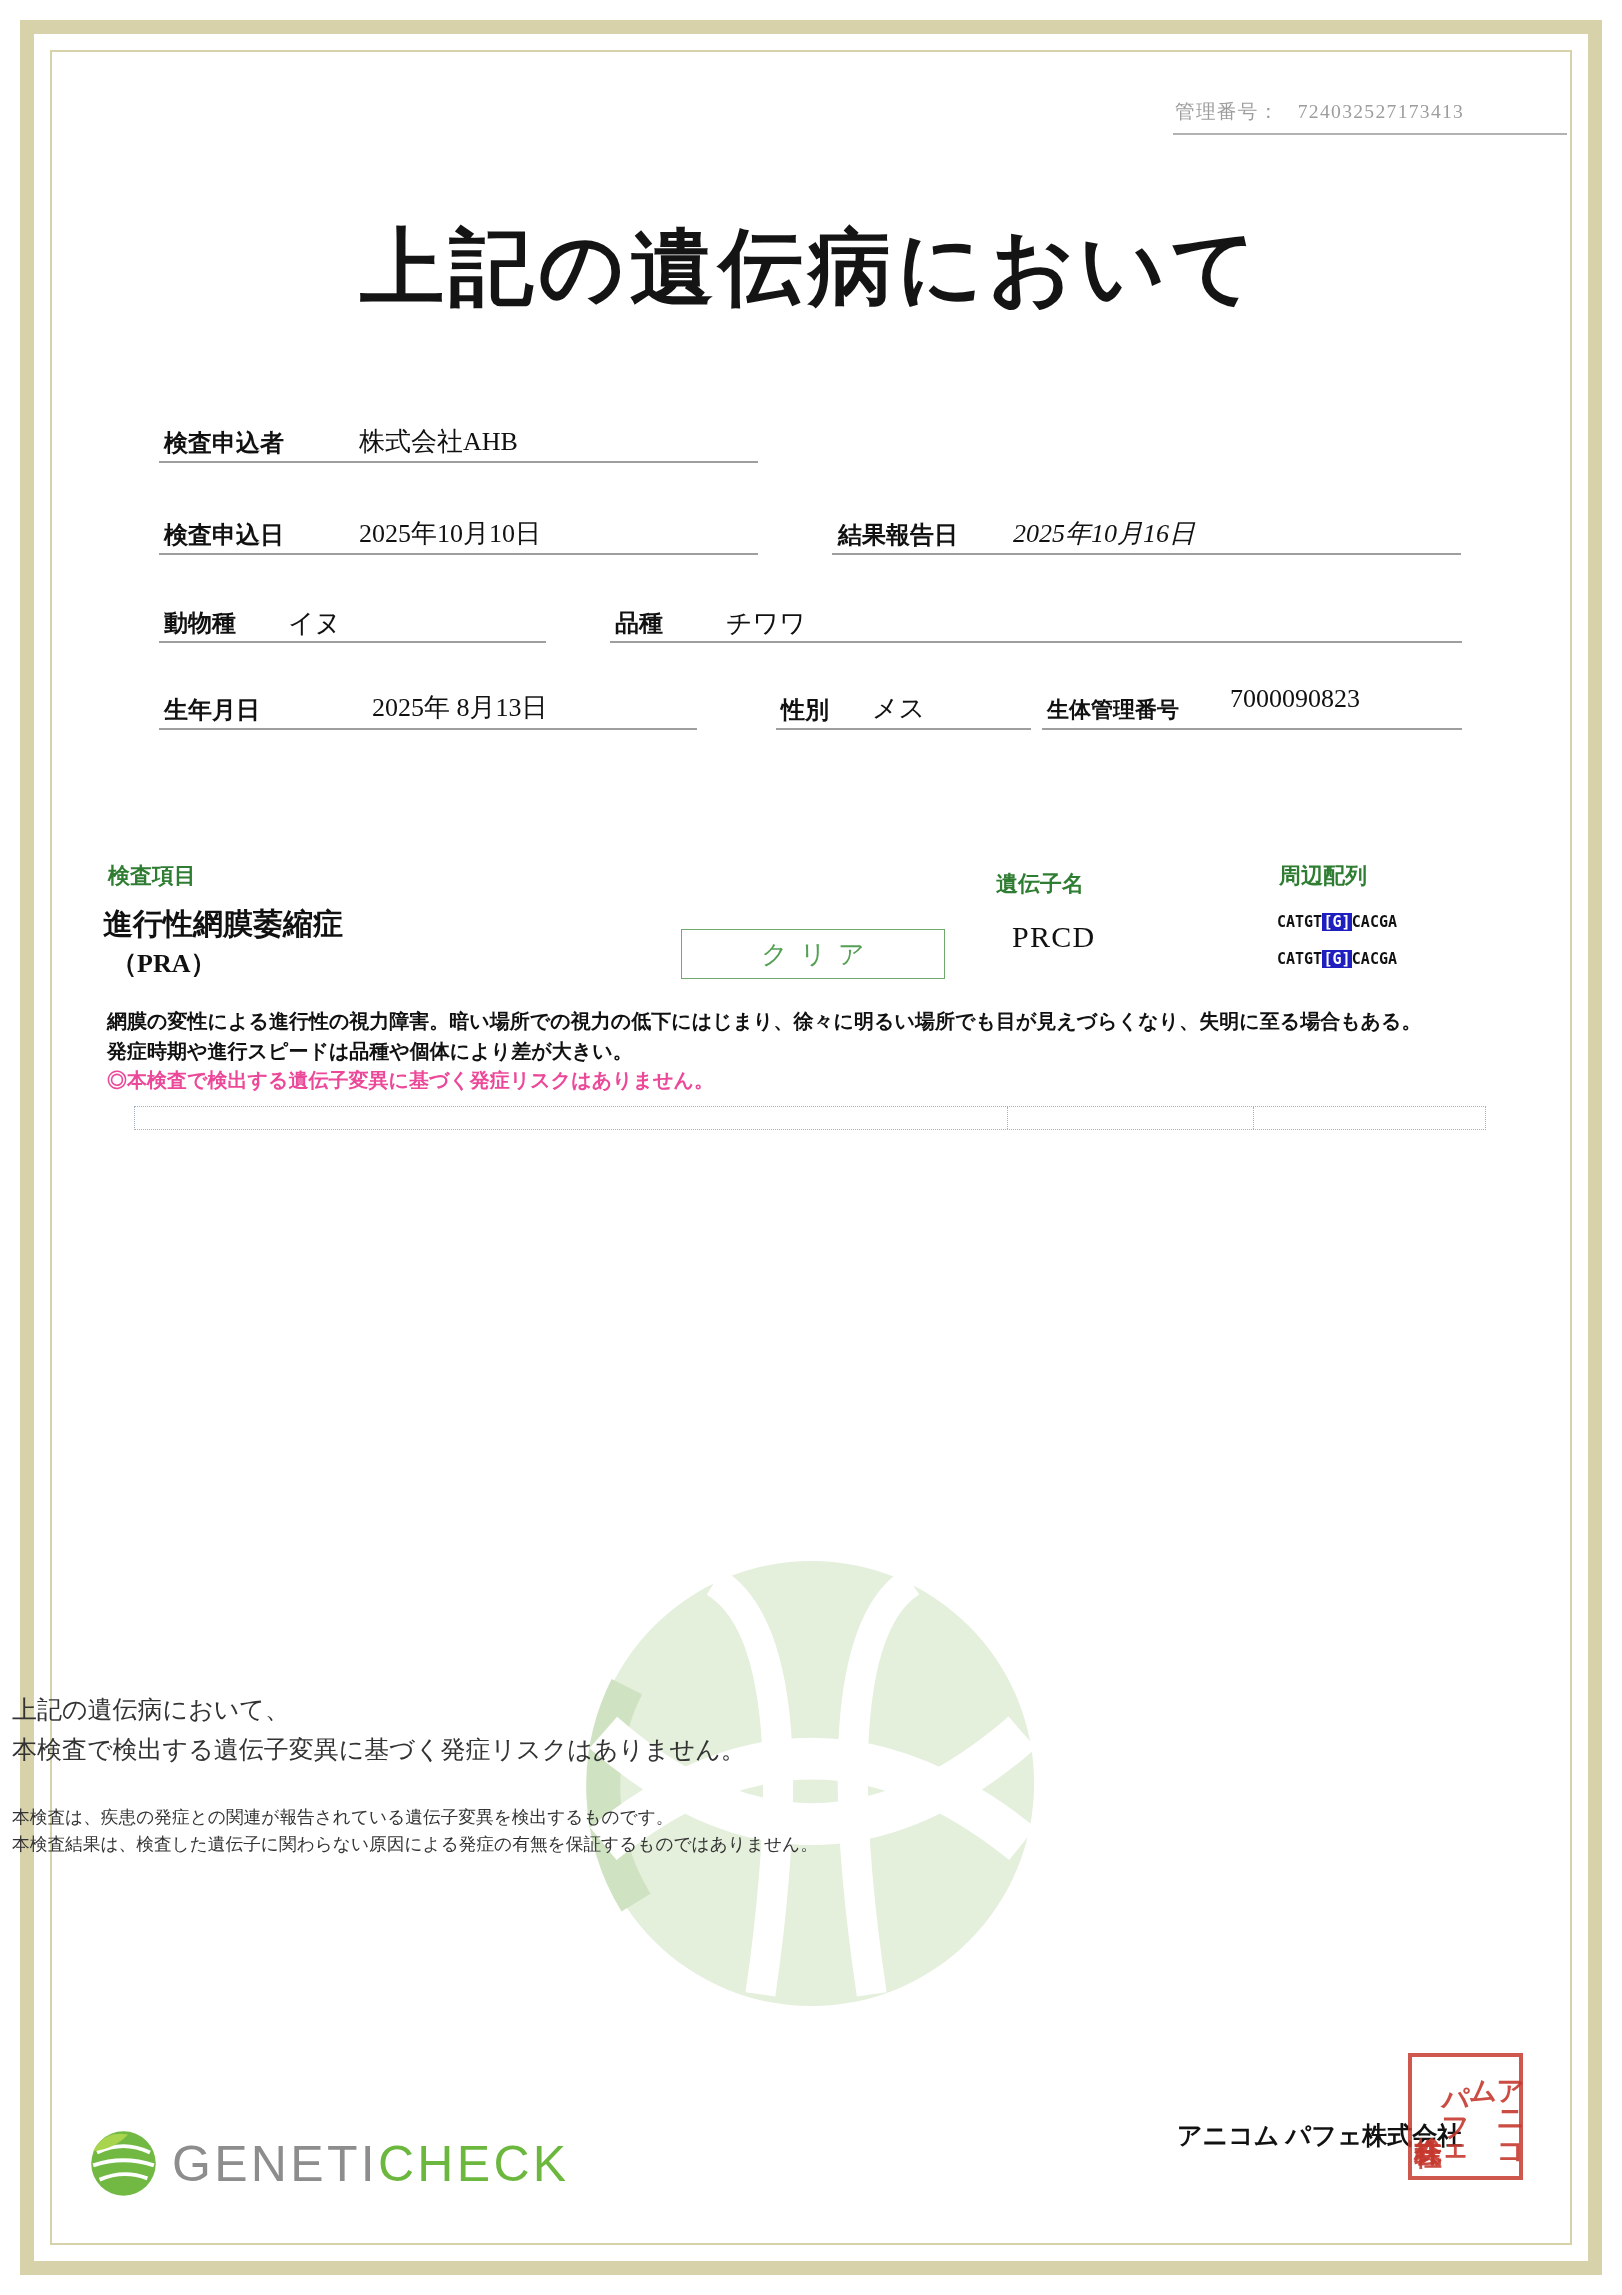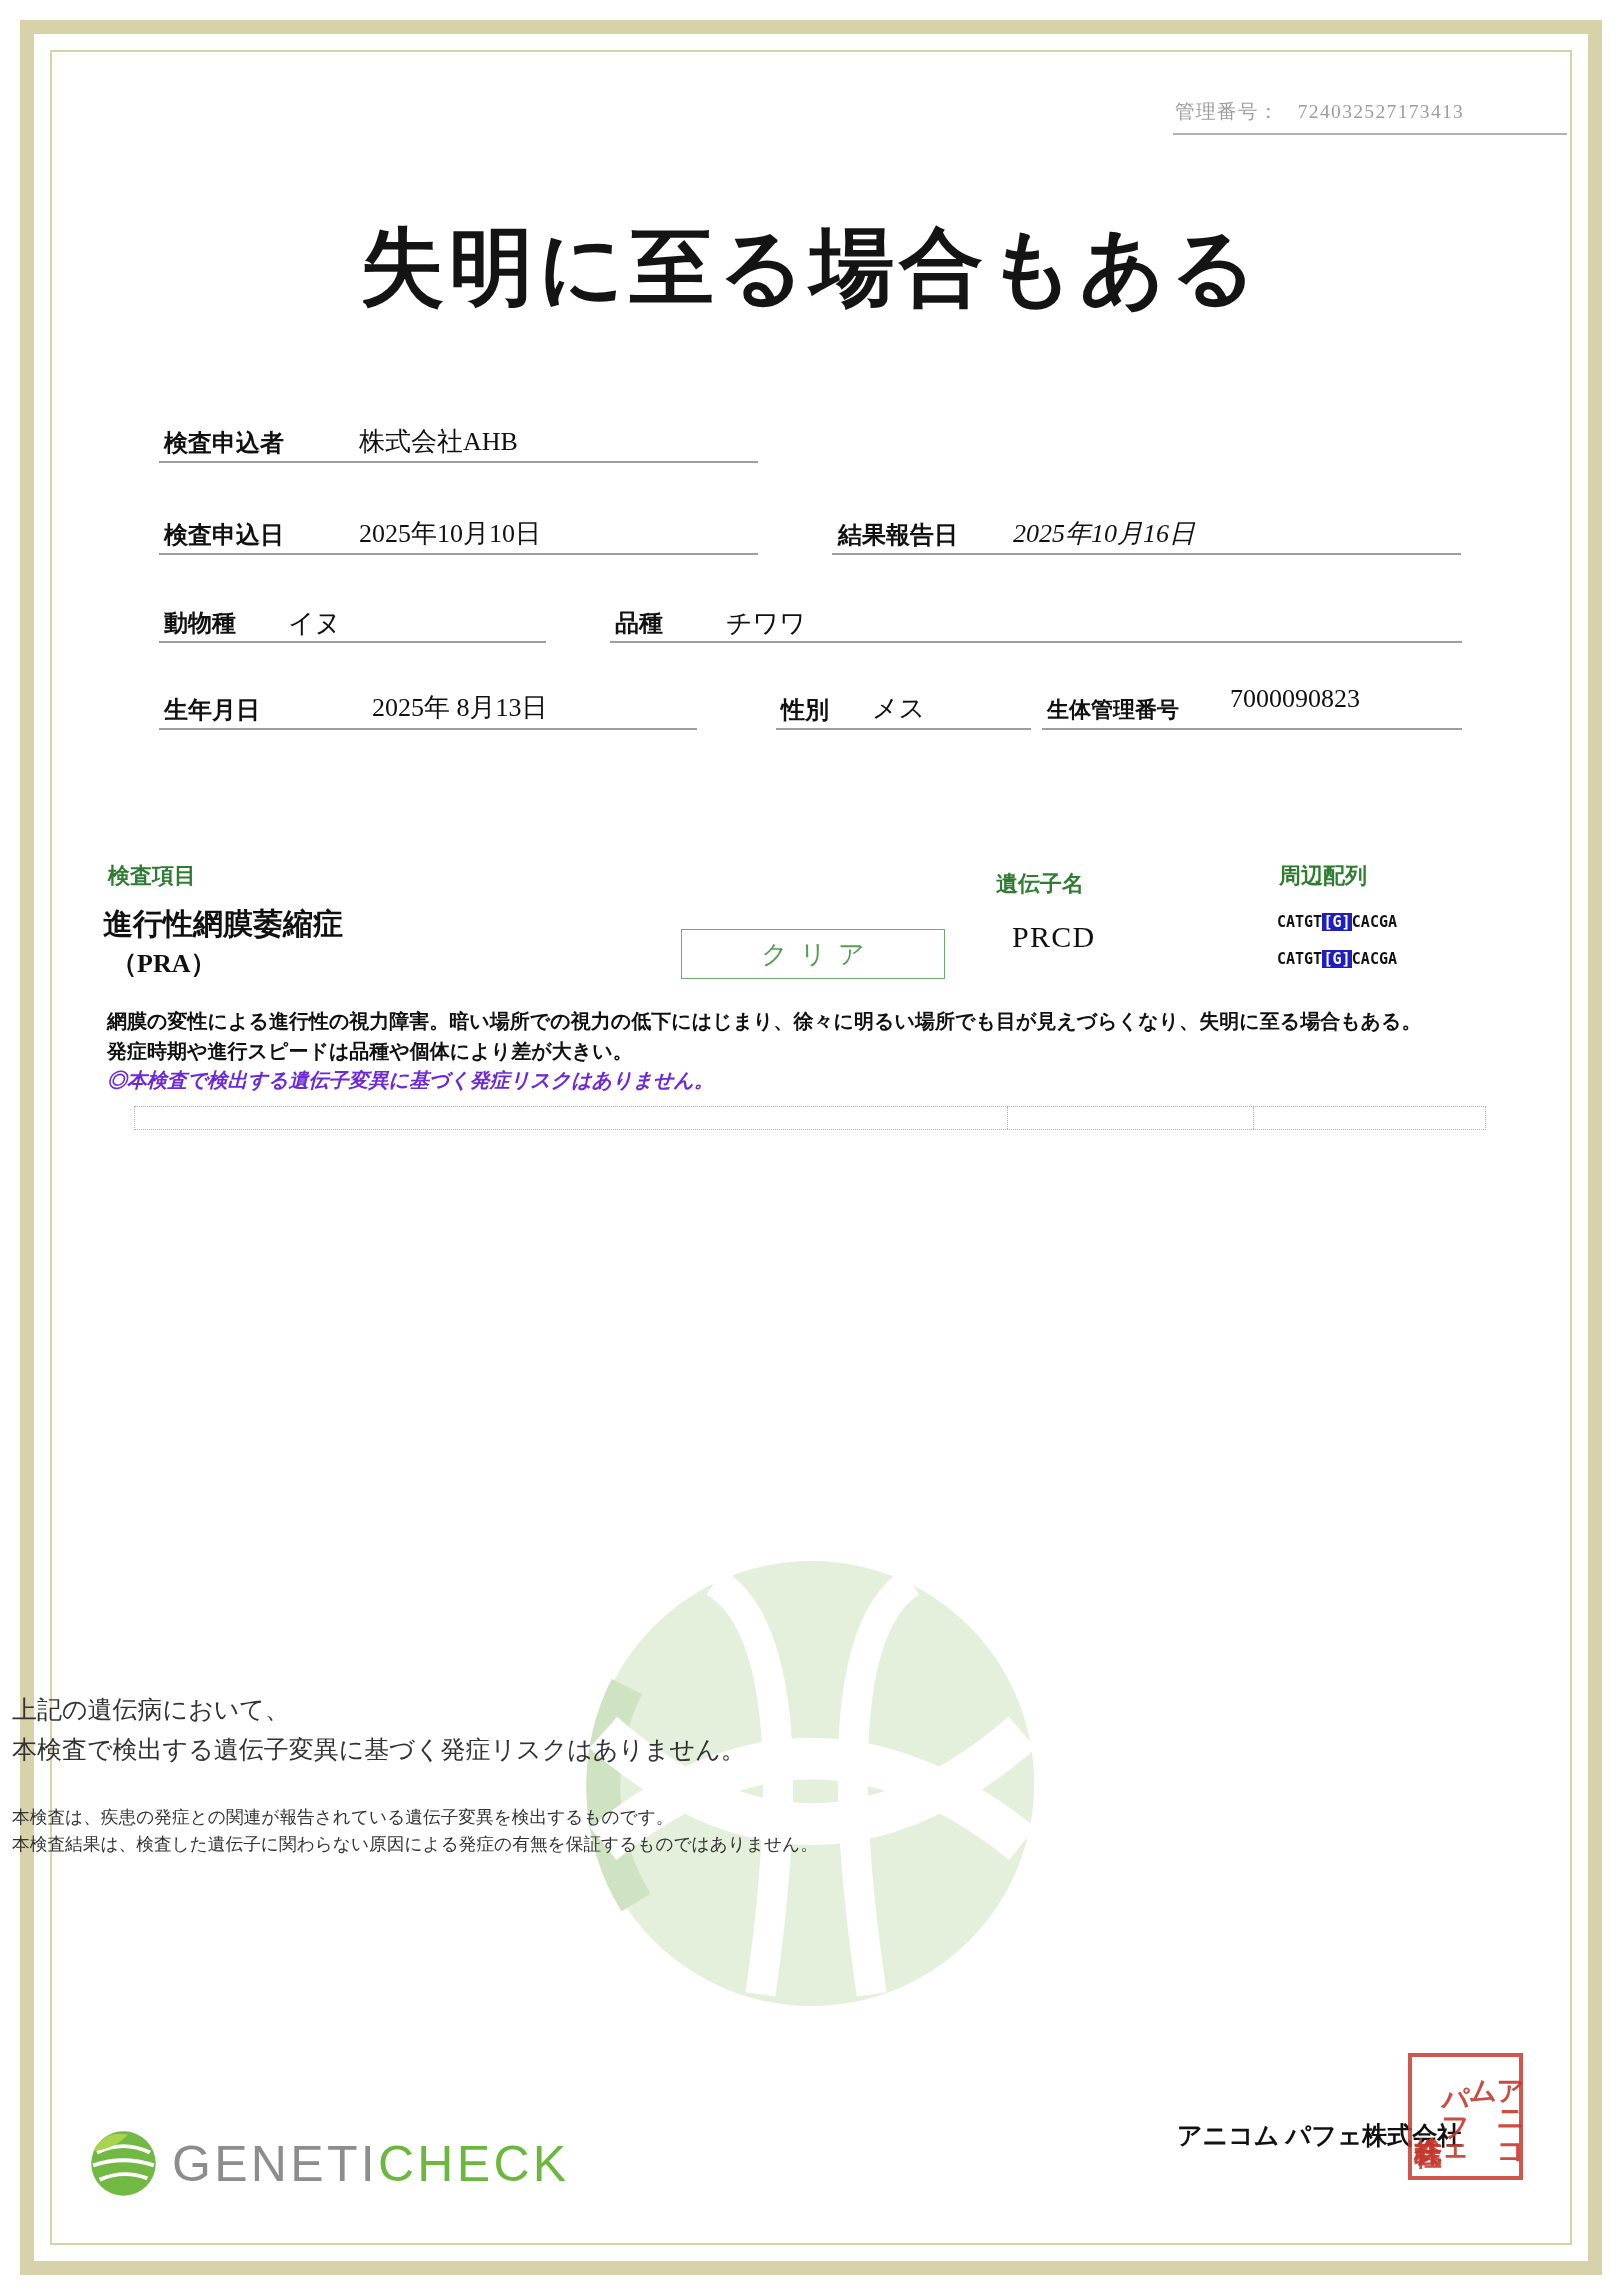--- a/index.html
+++ b/index.html
@@ -36,21 +36,21 @@
     border:1.3px solid #6faa6f; display:flex; align-items:center; justify-content:center; }
   .result-box span { font-size:26px; color:#55a055; letter-spacing:11.8px; text-indent:11.8px; }
 
   .gene-name { position:absolute; left:1012px; top:920px; font-size:30px; color:#111; letter-spacing:1.3px; }
 
   .seq { position:absolute; left:1277px; font-family:"DejaVu Sans Mono", monospace;
     font-size:15px; font-weight:bold; color:#111; white-space:nowrap; }
   .seq .variant { background:#1f1fbf; color:#ffffff; padding:0 1.3px; }
 
   .desc { position:absolute; left:107px; font-size:20px; font-weight:bold; color:#111; white-space:nowrap; }
-  .desc.green { color:#6d28d9;font-style:italic; }
+  .desc.green { color:#ec4899; }
 
   .cont-row { position:absolute; left:134px; top:1106px; width:1352px; height:23.6px;
     border:1.3px dotted #9fb3c8; box-sizing:border-box; }
   .cont-div { position:absolute; top:0; bottom:0; width:0; border-left:1.3px dotted #9fb3c8; }
 
   .watermark { position:absolute; left:564px; top:1536px; width:495px; height:495px; z-index:0; }
 
   .summary-line { position:absolute; left:12px; width:100%; z-index:2;
     font-family:"Liberation Sans", sans-serif; color:#333; }
   .sum-big { font-size:25px; }
@@ -79,21 +79,21 @@
 <div class="page">
 
   <div class="frame-outer"></div>
   <div class="frame-inner"></div>
 
   <div class="mgmt">
     <span>管理番号：</span><span class="num">724032527173413</span>
   </div>
   <div class="mgmt-line"></div>
 
-  <div class="title">失明に至る場合もある</div>
+  <div class="title">上記の遺伝病において</div>
 
   <div class="abs lbl" style="left:164px; top:427px;">検査申込者</div>
   <div class="abs val" style="left:359px; top:424px;">株式会社AHB</div>
   <div class="ul" style="left:159px; top:461px; width:599px;"></div>
 
   <div class="abs lbl" style="left:164px; top:519px;">検査申込日</div>
   <div class="abs val" style="left:359px; top:516px;">2025年10月10日</div>
   <div class="ul" style="left:159px; top:553px; width:599px;"></div>
 
   <div class="abs lbl" style="left:838px; top:519px;">結果報告日</div>

